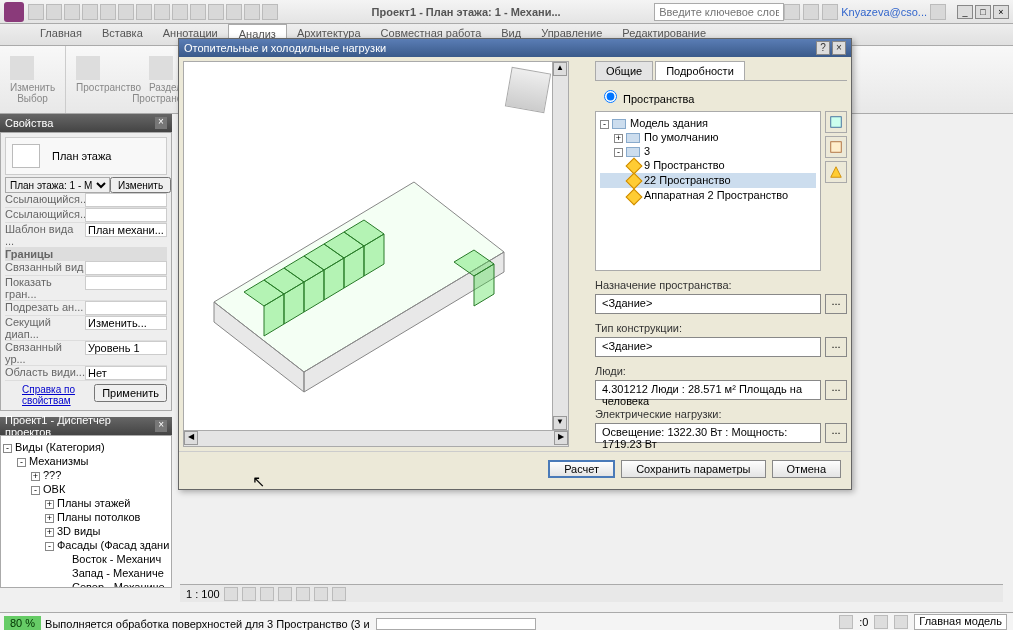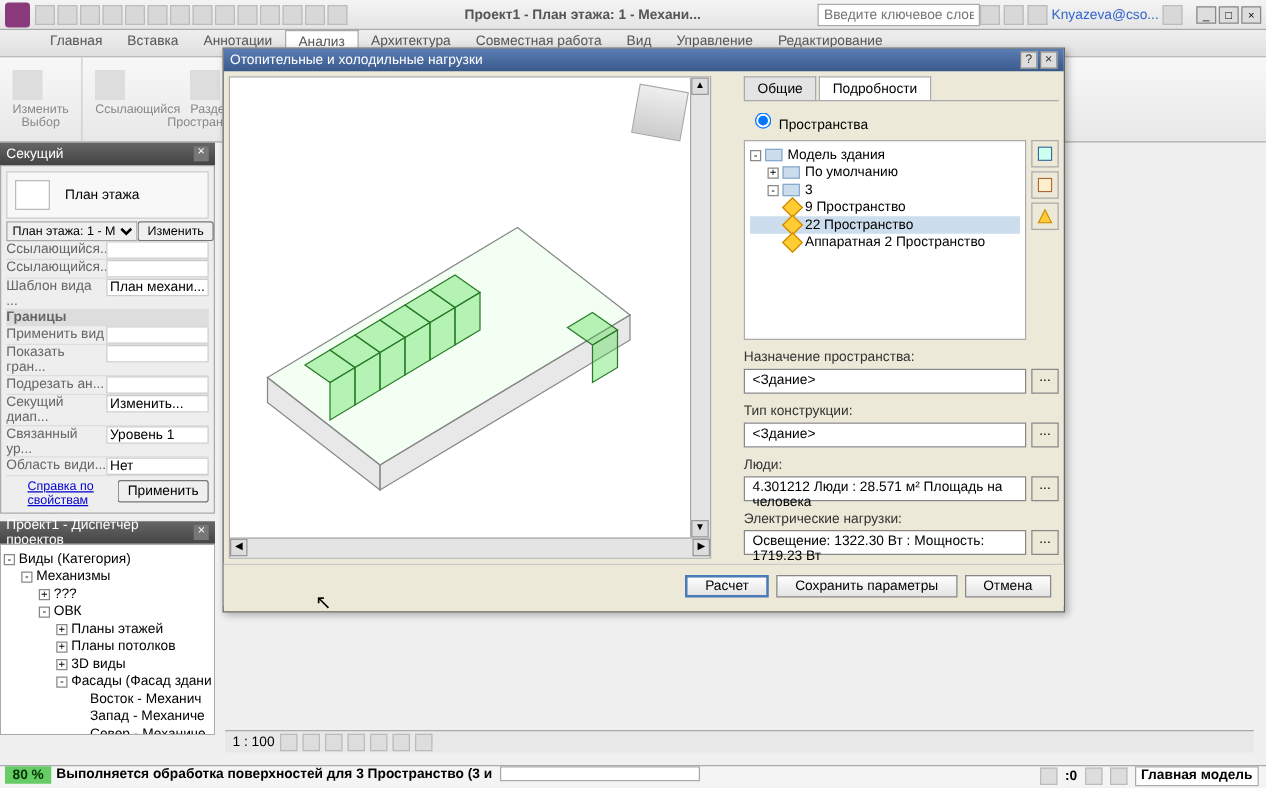--- a/index.html
+++ b/index.html
@@ -84,21 +84,21 @@
 .field-btn { width: 22px; height: 20px; border: 1px solid #888; background: #ece9d8; text-align: center; }
 
 .dialog-footer { height: 34px; border-top: 1px solid #ccc; display: flex; justify-content: flex-end; align-items: center; padding: 0 10px; gap: 6px; background: #ece9d8; }
 .dlg-btn { height: 18px; padding: 0 14px; border: 1px solid #888; background: linear-gradient(#fefefe,#e4e4e4); }
 .dlg-btn.default { border: 2px solid #4a7ab8; }
 
 
 .view-controls { position: absolute; left: 180px; right: 10px; bottom: 28px; height: 18px; background: #e8e8e8; border-top: 1px solid #aaa; display: flex; align-items: center; padding: 0 6px; gap: 4px; }
 .vc-sep { flex: 1; }
 .vc-icon { width: 14px; height: 14px; background: #ddd; border: 1px solid #bbb; }
-.progress-bar { position: absolute; left: 0; right: 0; bottom: 0; height: 18px; background: #f4f4f4; border-top: 1px solid #aaa; display: flex; align-items: flex-start; font-weight: bold; }
+.progress-bar { position: absolute; left: 0; right: 0; bottom: 0; height: 18px; background: #f4f4f4; border-top: 1px solid #aaa; display: flex; align-items: flex-end; }
 .progress-pct { background: #6c6; color: #030; padding: 1px 6px; margin: 0 4px; }
 .progress-text { flex: 0 0 auto; }
 .progress-track { width: 160px; height: 12px; border: 1px solid #aaa; background: #fff; margin-left: 6px; }
 .status-right { margin-left: auto; display: flex; align-items: center; gap: 6px; margin-right: 6px; }
 .status-select { height: 16px; border: 1px solid #aaa; background: #fff; padding: 0 4px; }
 
 
 .building { position: absolute; left: 10px; top: 60px; width: 340px; height: 290px; }
 .building svg { width: 100%; height: 100%; }
 
@@ -160,35 +160,35 @@
           <div class="icon"></div>
           <div style="font-size:10px;color:#888">Изменить</div>
         </div>
       </div>
       <div class="ribbon-group-label">Выбор</div>
     </div>
     <div class="ribbon-group">
       <div style="display: flex; gap: 8px;">
         <div style="text-align: center;">
           <div class="icon"></div>
-          <div style="font-size:10px;color:#888">Ссылающийся</div>
+          <div style="font-size:10px;color:#888">Пространство</div>
         </div>
         <div style="text-align: center;">
           <div class="icon"></div>
           <div style="font-size:10px;color:#888">Разделитель пространства</div>
         </div>
       </div>
       <div class="ribbon-group-label">Пространства и зо</div>
     </div>
   </div>
 
 <div class="left-col">
 
   <div class="panel-header">
-    <span>Секущий</span>
+    <span>Свойства</span>
     <span class="x">×</span>
   </div>
   <div class="props-body">
     <div class="props-preview">
       <div class="thumb"></div>
       <span>План этажа</span>
     </div>
     <div class="props-row">
       <select><option>План этажа: 1 - М</option></select>
       <button>Изменить тип</button>
@@ -203,21 +203,21 @@
           <div class="v"></div>
         </div>
         <div class="prop-line">
           <div class="k">Шаблон вида ...</div>
           <div class="v">План механи...</div>
         </div>
         <div class="prop-line">
           <div class="k" style="font-weight:bold;background:#ddd;width:100%">Границы</div>
         </div>
         <div class="prop-line">
-          <div class="k">Применить вид</div>
+          <div class="k">Связанный вид</div>
           <div class="v"></div>
         </div>
         <div class="prop-line">
           <div class="k">Показать гран...</div>
           <div class="v"></div>
         </div>
         <div class="prop-line">
           <div class="k">Подрезать ан...</div>
           <div class="v"></div>
         </div>

